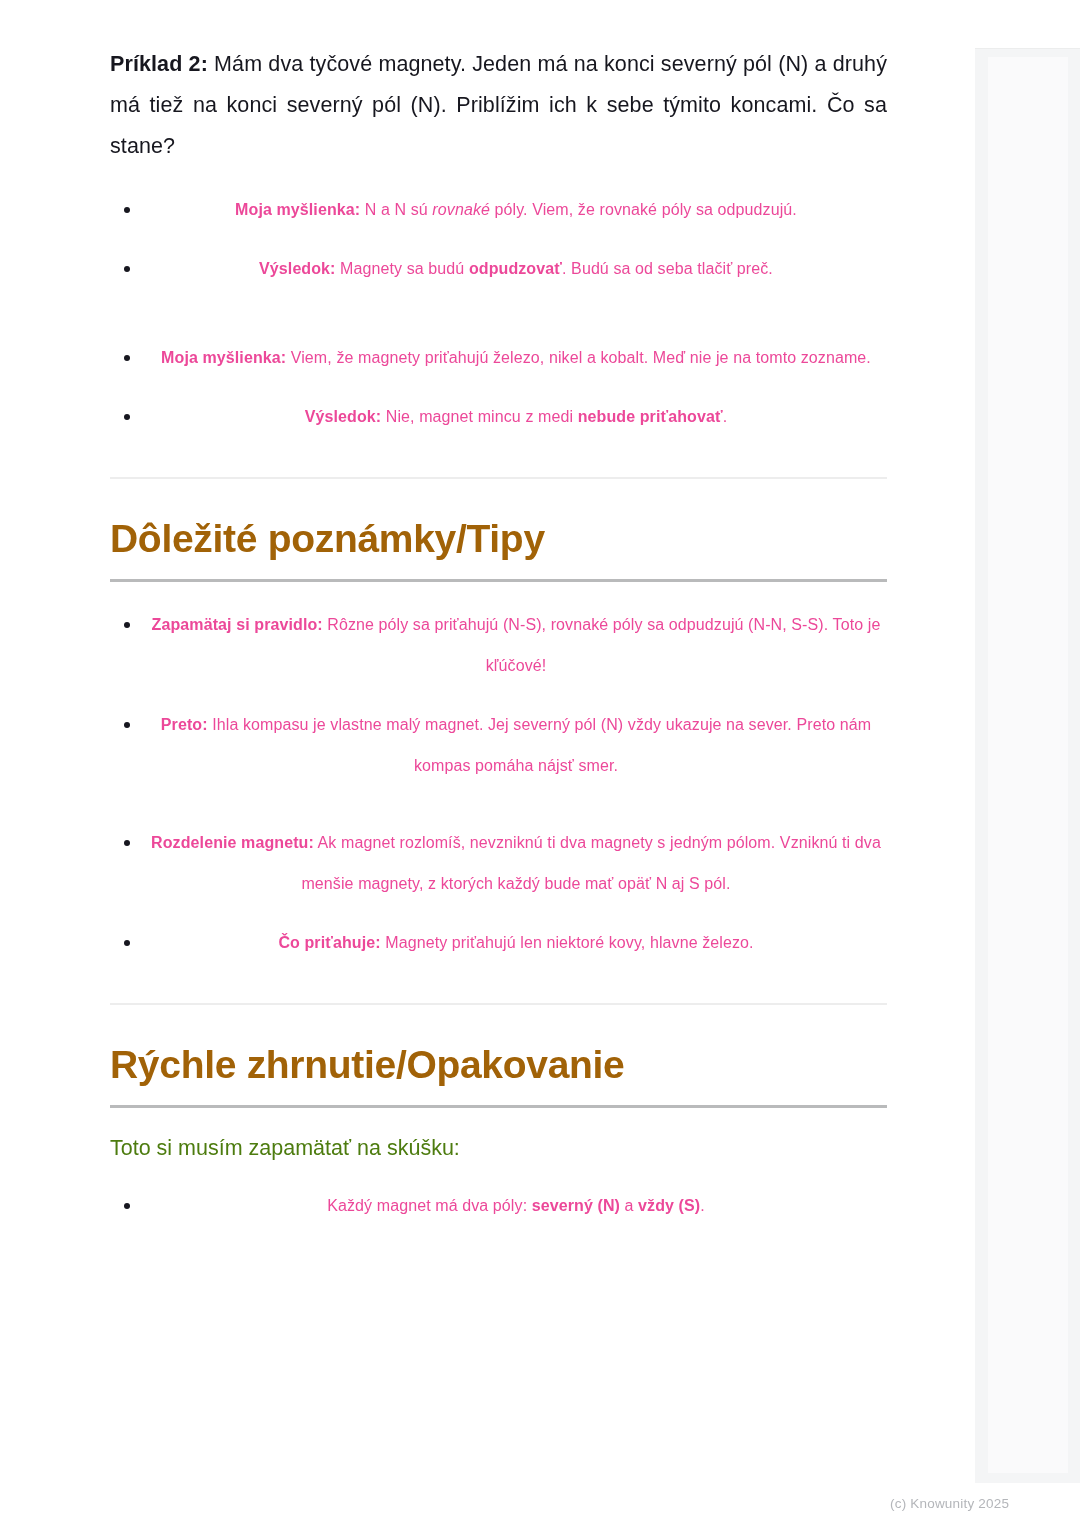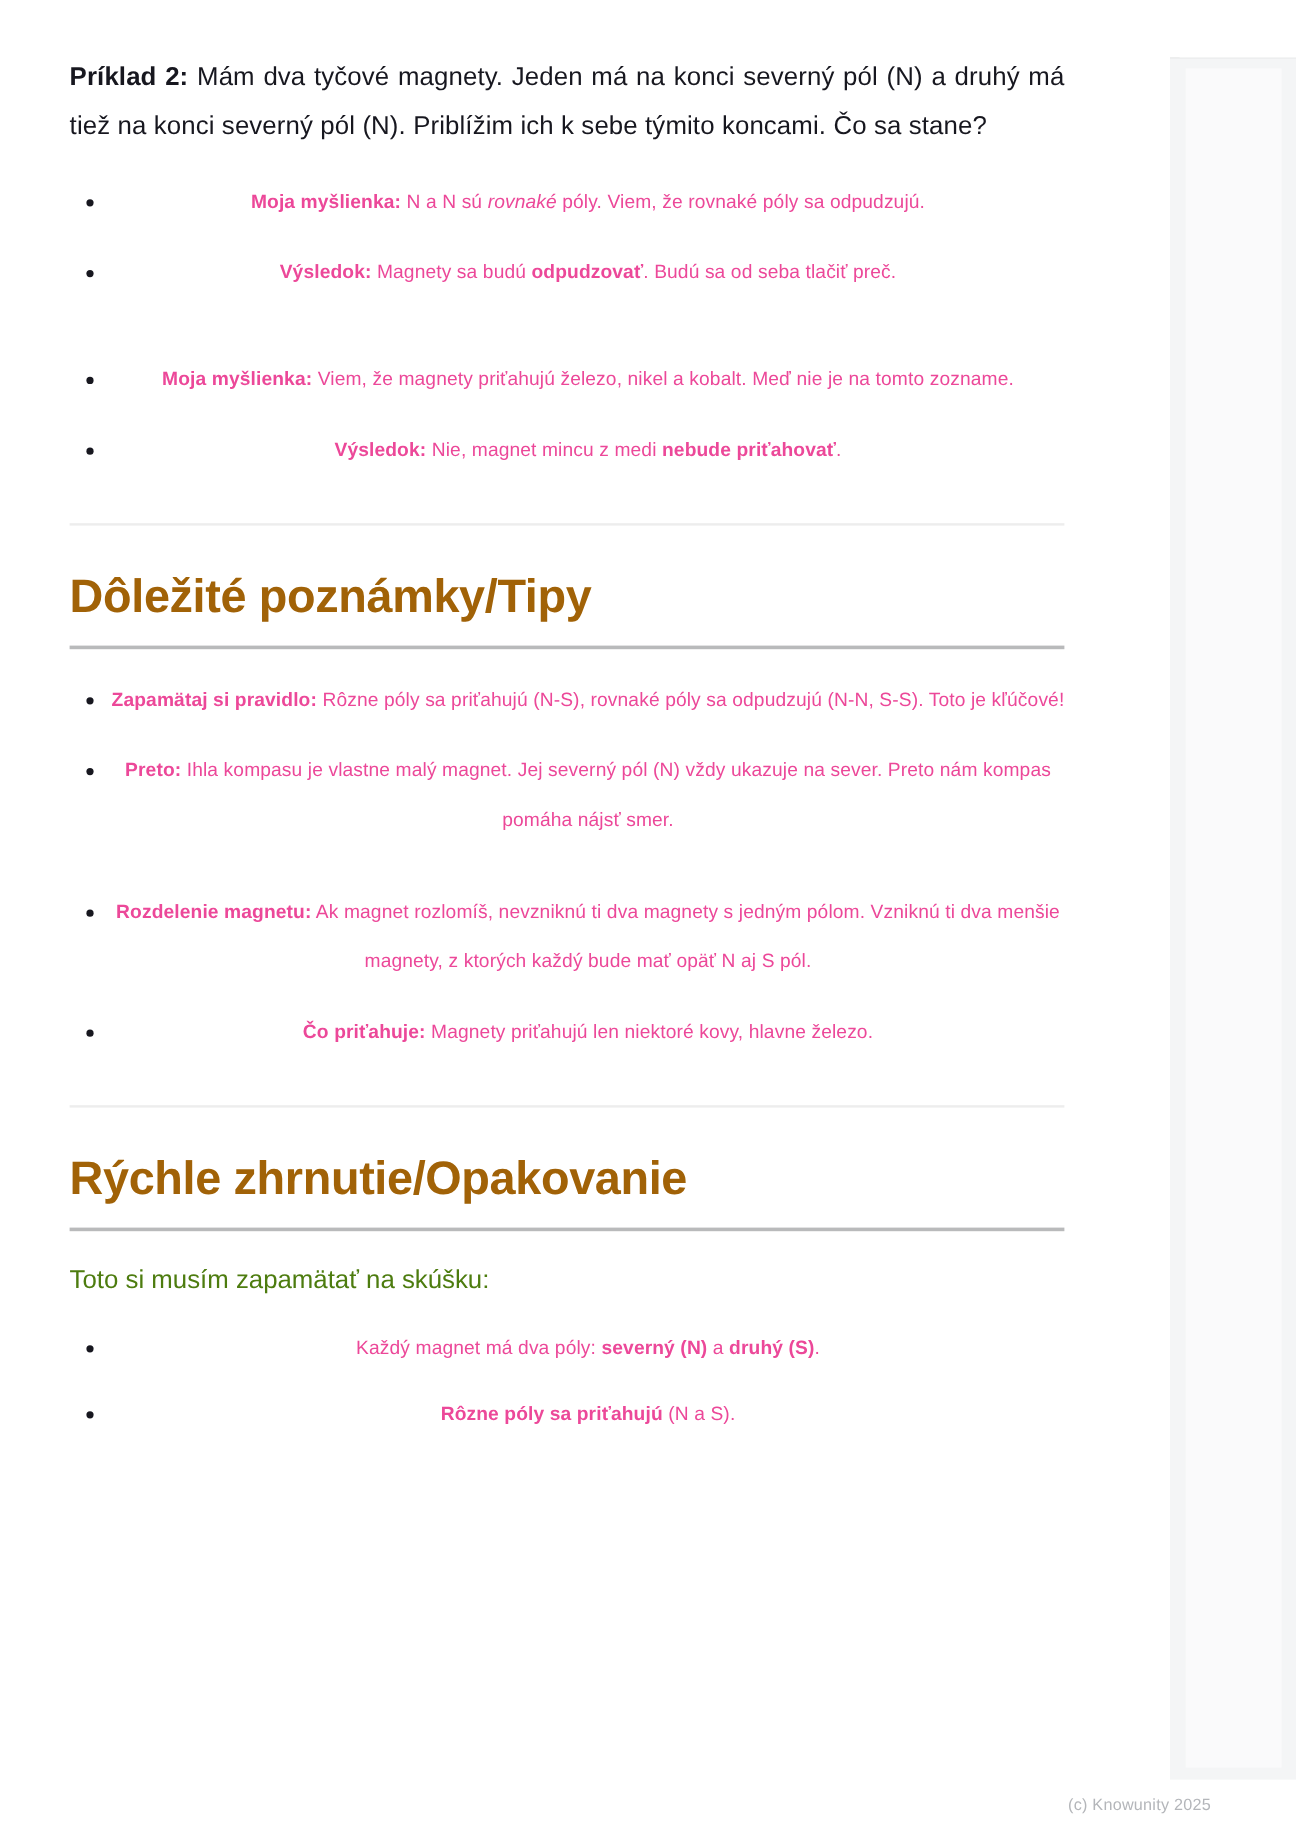--- a/index.html
+++ b/index.html
@@ -46,21 +46,21 @@
 
   
   #doc {
     position: absolute;
     left: 0;
     top: 0;
     width: 975px;
     height: 1528px;
     background: #ffffff;
     box-sizing: border-box;
-    padding: 44px 88px 0 58px;
+    padding: 44px 88px 0 110px;
   }
 
   p.para {
     margin: 0 0 0 0;
     font-size: 21.5px;
     line-height: 41px;
     letter-spacing: 0.1px;
     text-align: justify;
     text-justify: inter-word;
     color: #17171f;
@@ -206,22 +206,21 @@
 
   <hr class="rule-thick">
 
   <div class="sp-20"></div>
 
   <p class="lead-in">Toto si musím zapamätať na skúšku:</p>
 
   <div class="sp-16"></div>
 
   <ul class="bullets">
-    <li><span>Každý magnet má dva póly: </span><b>severný (N)</b><span> a </span><b>druhý (S)</b><span>.</span></li>
+    <li><span>Každý magnet má dva póly: </span><b>severný (N)</b><span> a </span><b>vždy (S)</b><span>.</span></li>
     <div class="sp-14"></div>
-    <li><span></span><b>Rôzne póly sa priťahujú</b><span> (N a S).</span></li>
     <div class="sp-14"></div>
 
   </ul>
 
 </div>
 
 <div id="watermark">(c) Knowunity 2025</div>
 
 </body></html>

